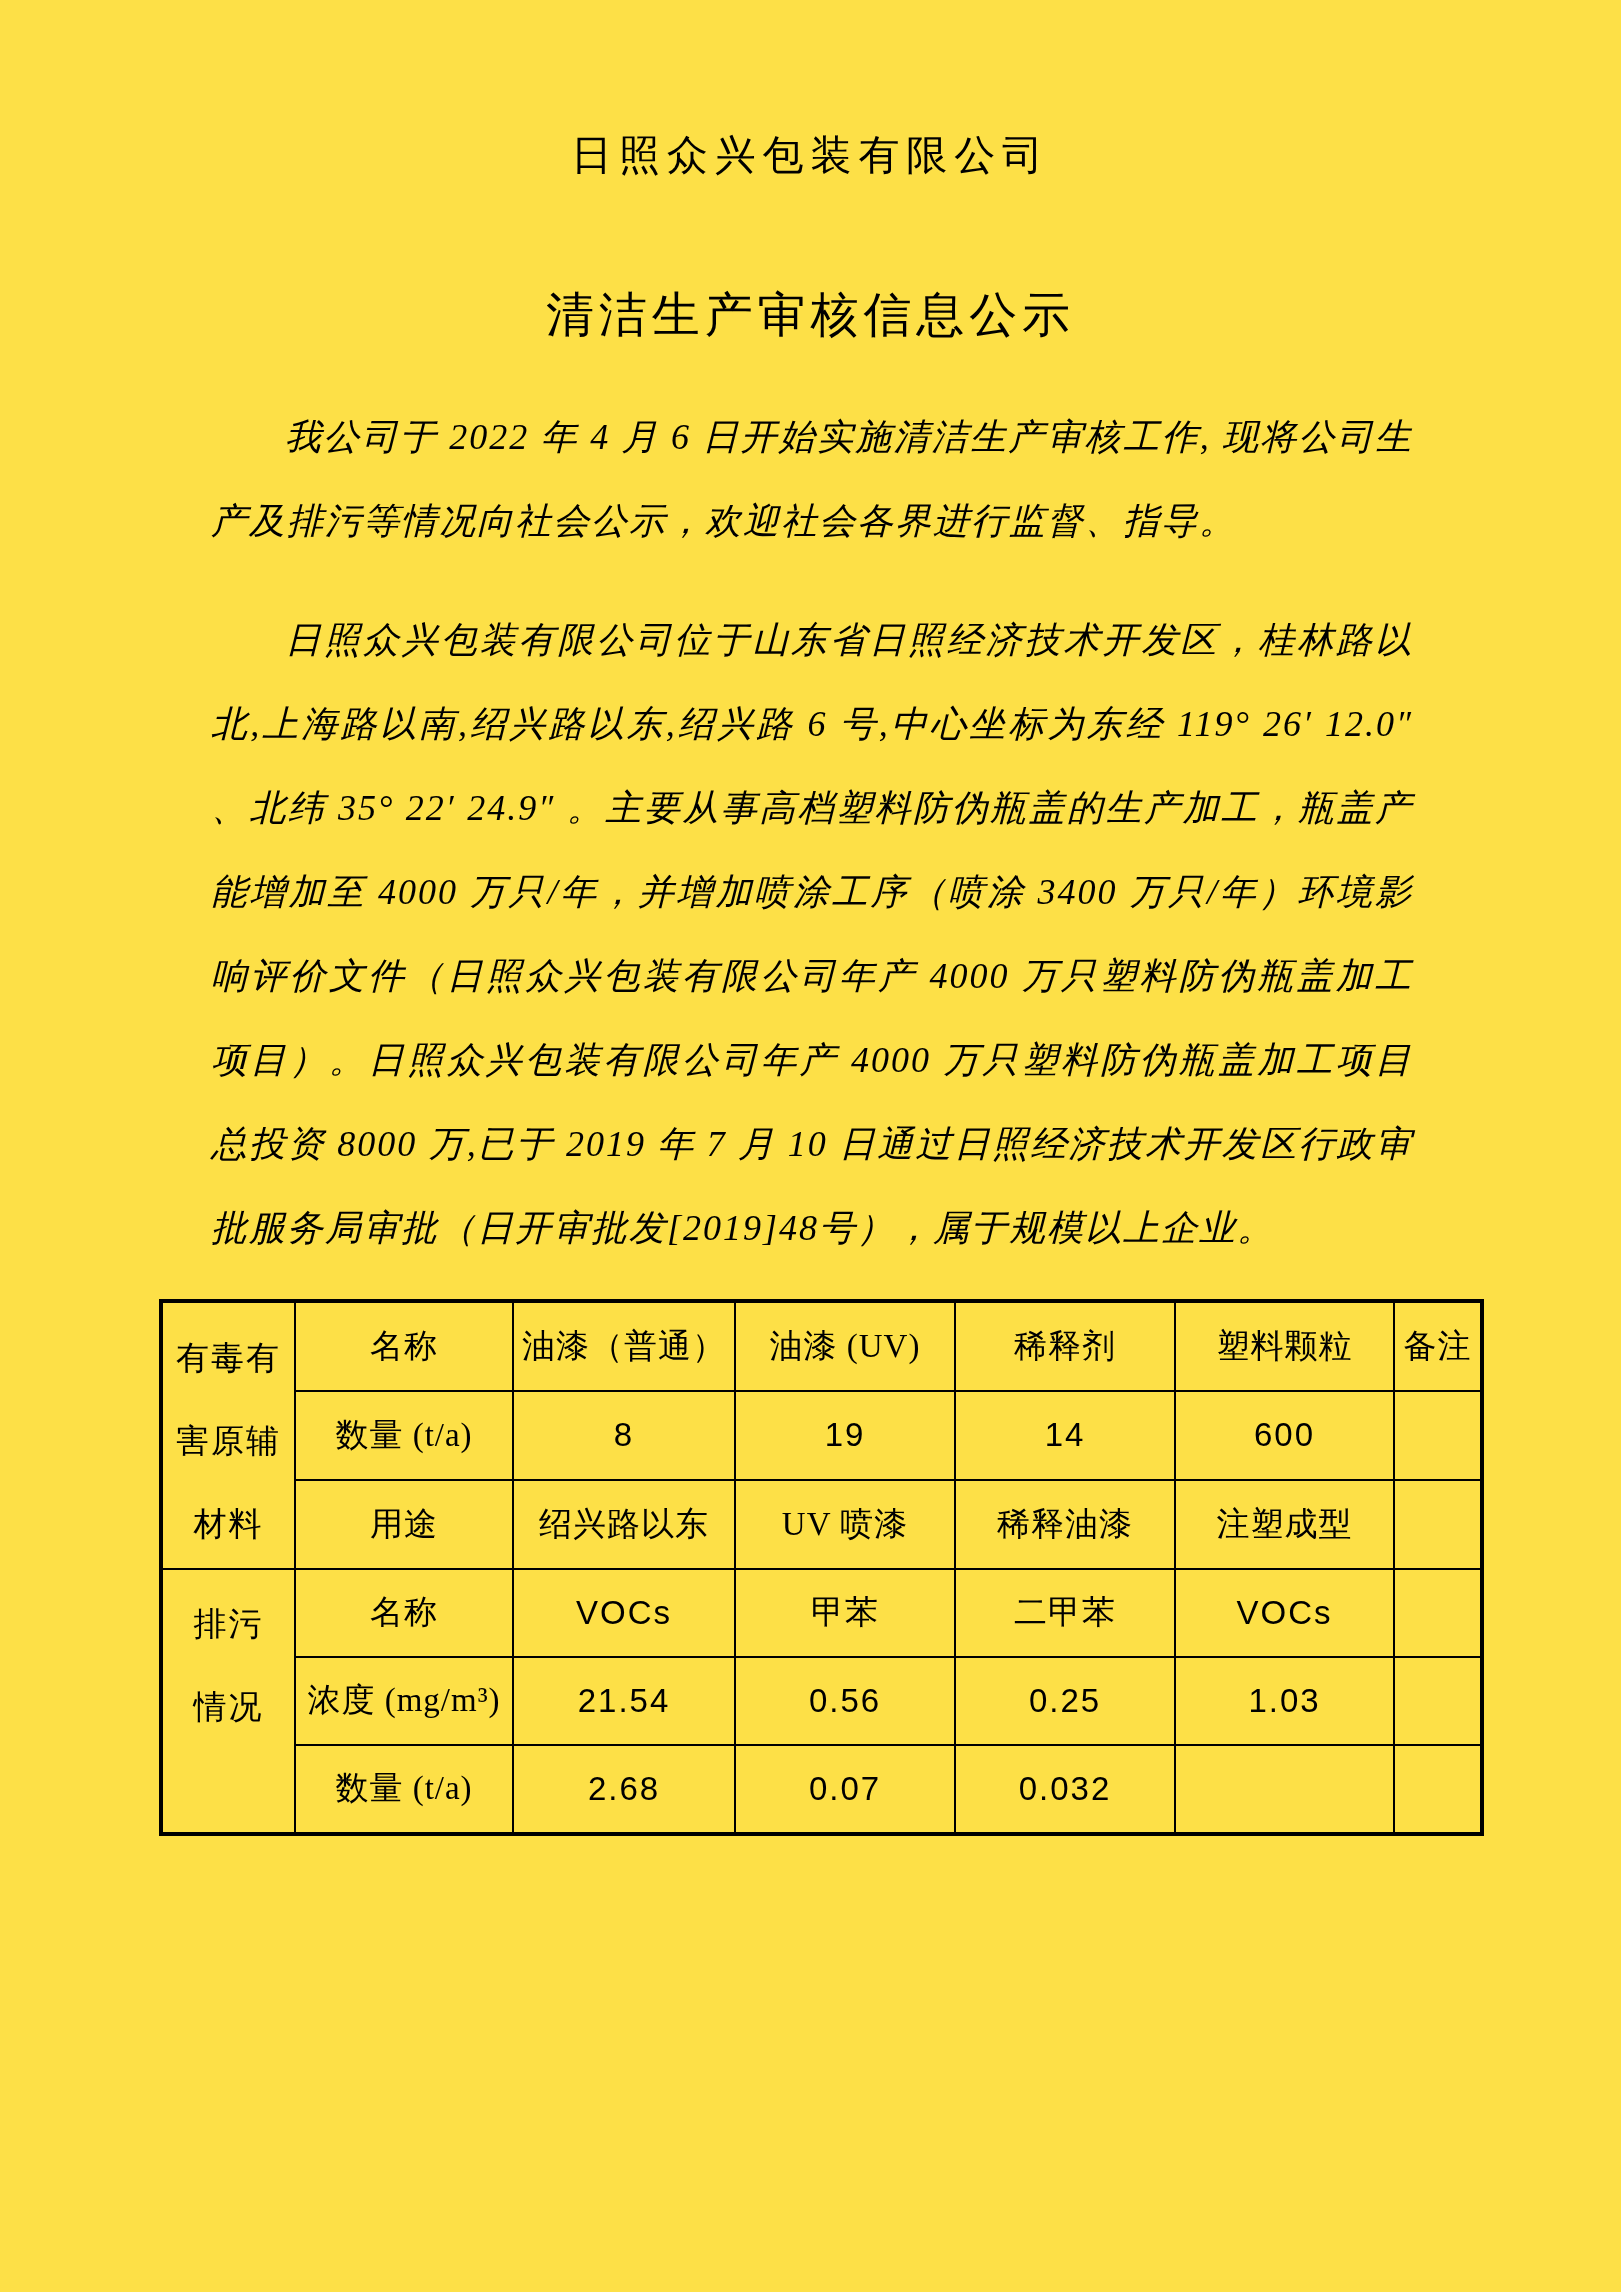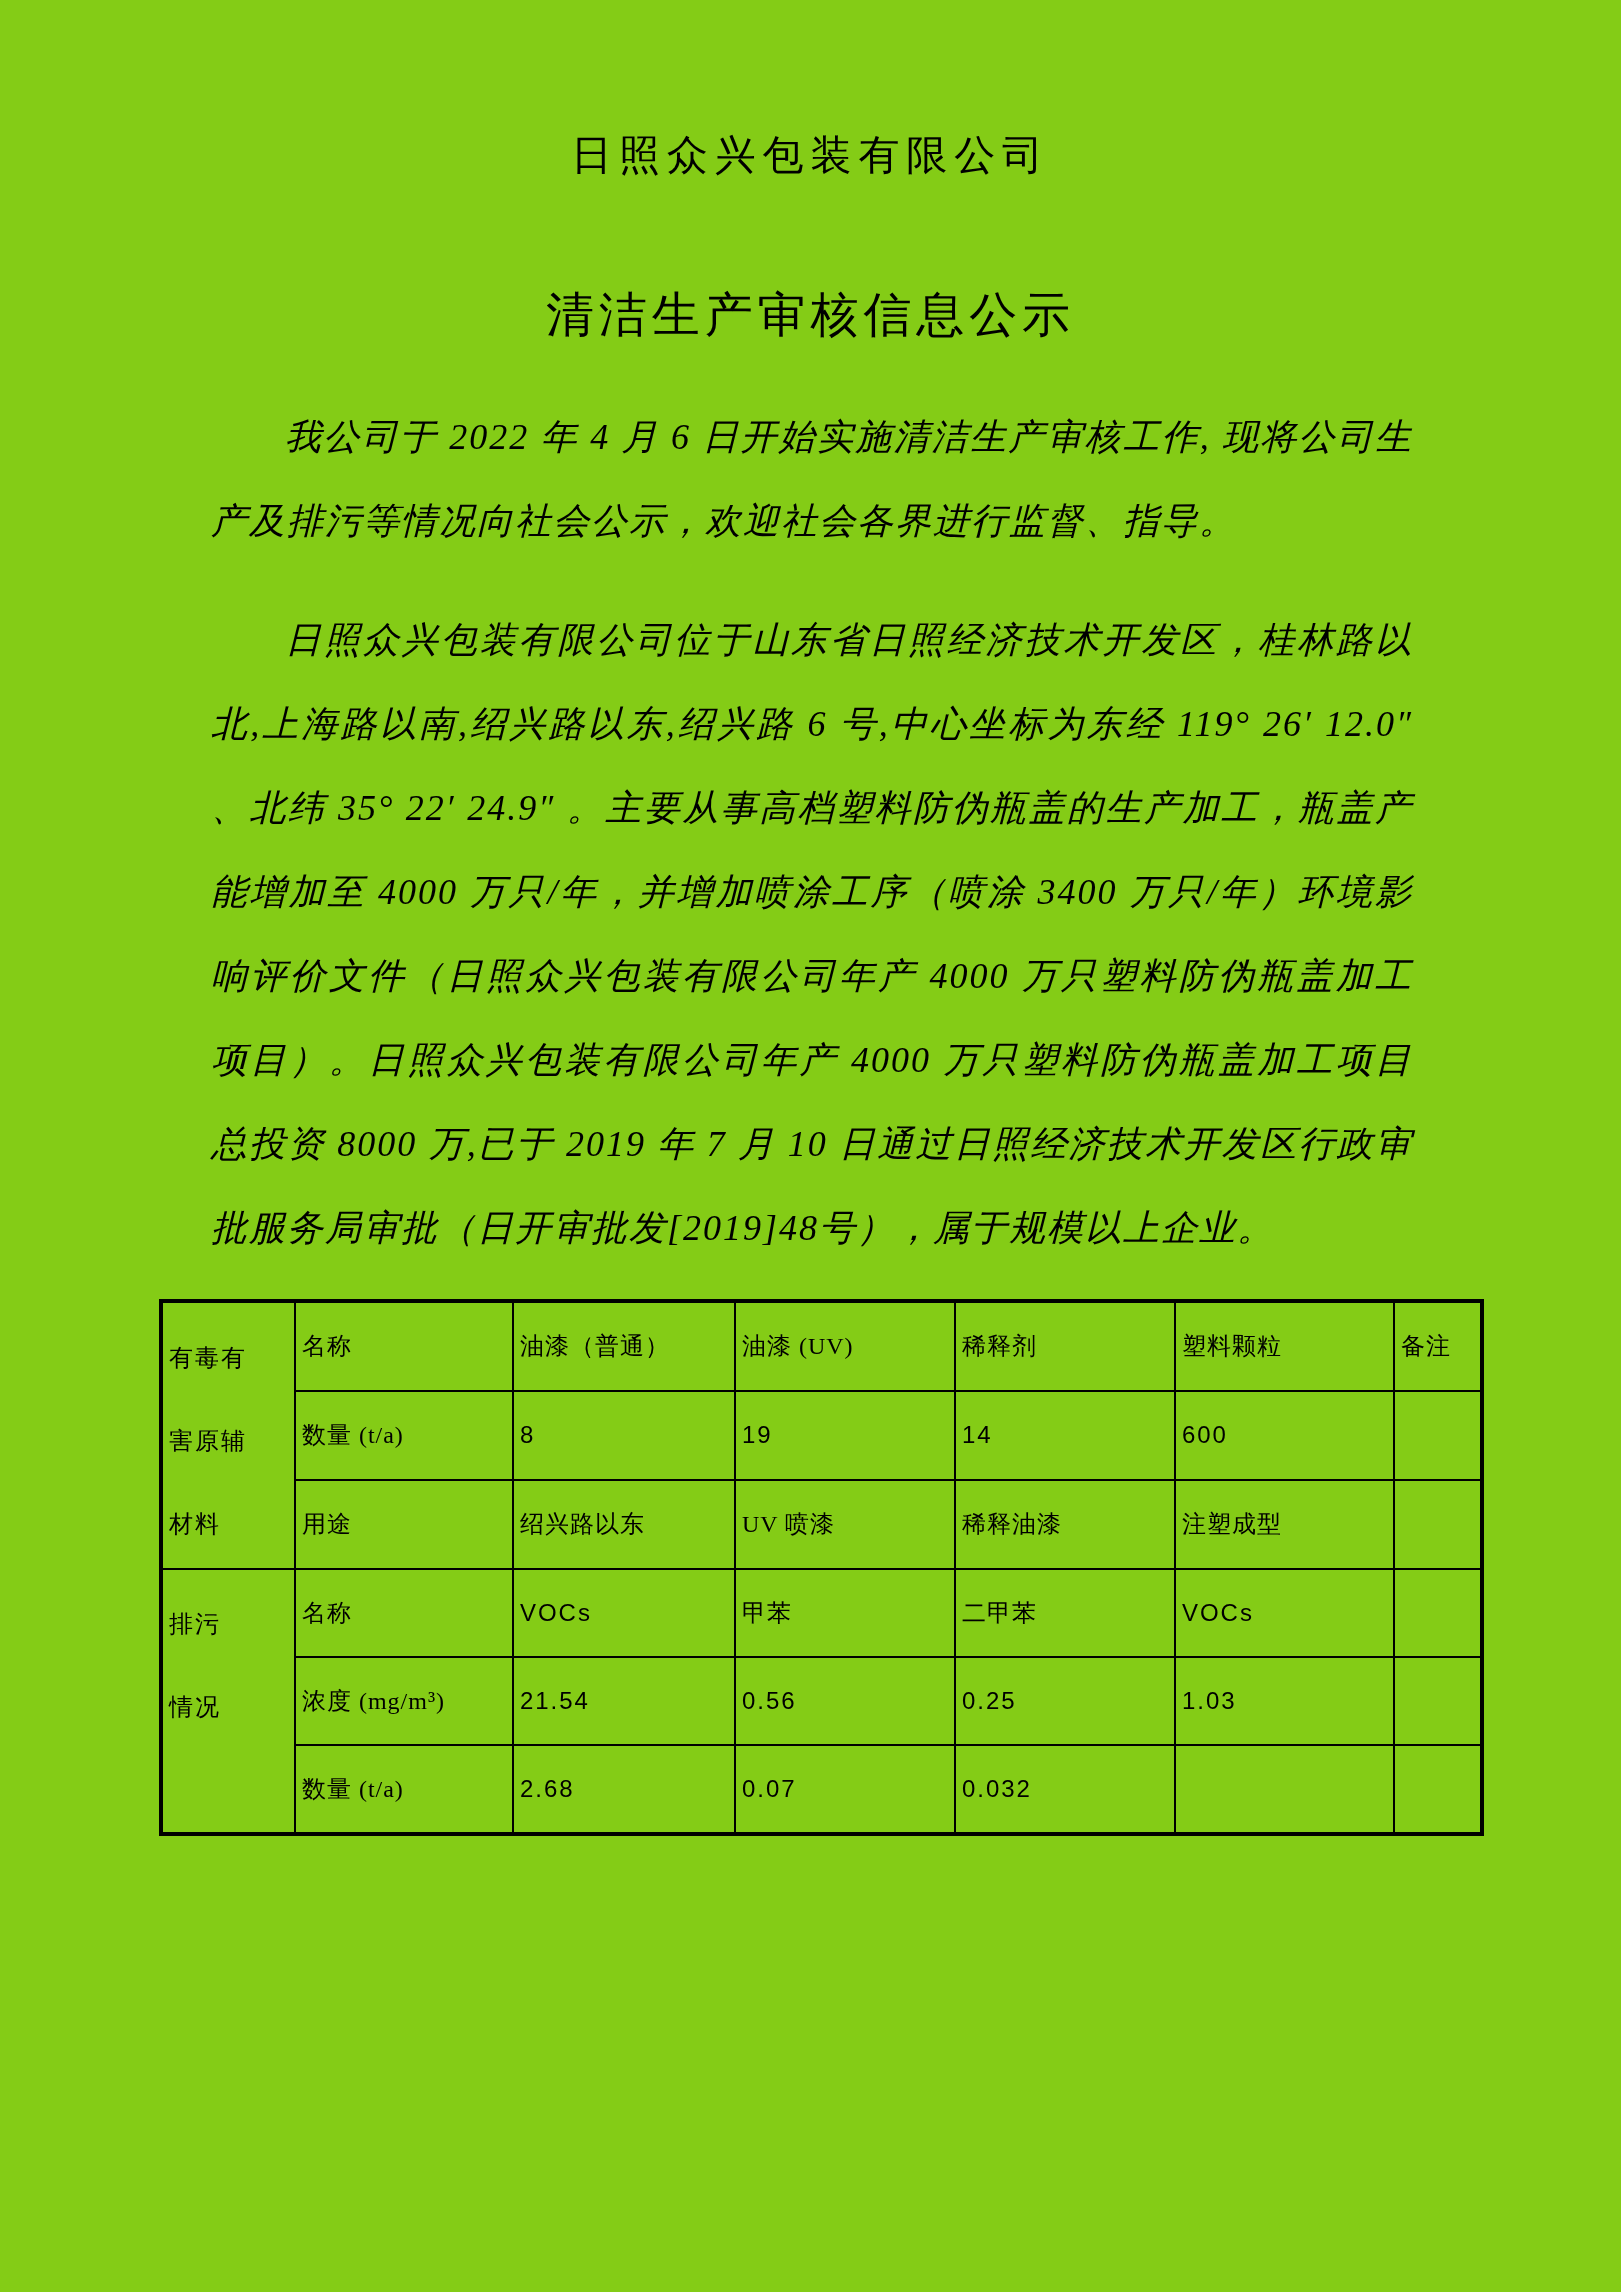--- a/index.html
+++ b/index.html
@@ -1,21 +1,21 @@
 <!DOCTYPE html>
 <html><head>
 <meta charset="utf-8">
 <style>
   html, body { margin: 0; padding: 0; background: #ffffff; }
   .page {
     position: relative;
     width: 1621px;
     height: 2293px;
     margin: 0 auto;
-    background: #84cc16;
+    background: #fde047;
     color: #000000;
     font-family: "Liberation Serif", "DejaVu Serif", serif;
     overflow: hidden;
     box-sizing: border-box;
   }
   .doc-title {
     padding-top: 131px;
     text-align: center;
     font-size: 41px;
     line-height: 49px;
@@ -62,22 +62,23 @@
   .data-table {
     margin: 29px 0 0 159px;
     border-collapse: collapse;
     table-layout: fixed;
     width: 1320px;
     border: 4.9px solid #000;
   }
   .data-table td {
     border: 2.9px solid #000;
     height: 82px;
+    text-align: center;
     vertical-align: middle;
-    font-size: 24px;
+    font-size: 33px;
     letter-spacing: 1px;
     padding: 2px 5.9px;
     overflow: hidden;
   }
   .data-table td.group-cell {
     vertical-align: top;
     padding-top: 13.7px;
     line-height: 83px;
     white-space: pre-line;
     letter-spacing: 2px;

